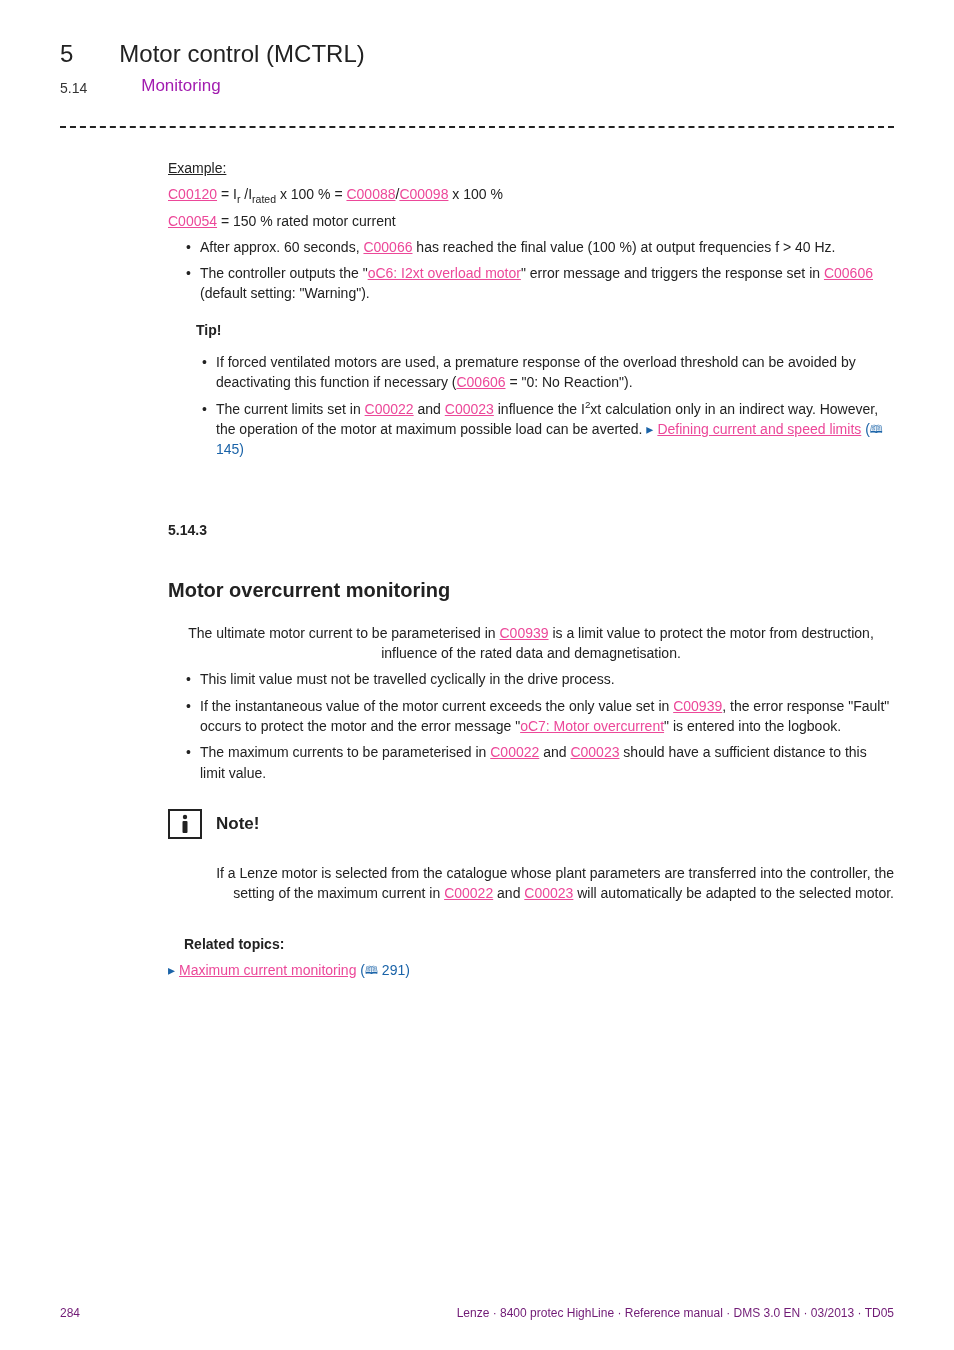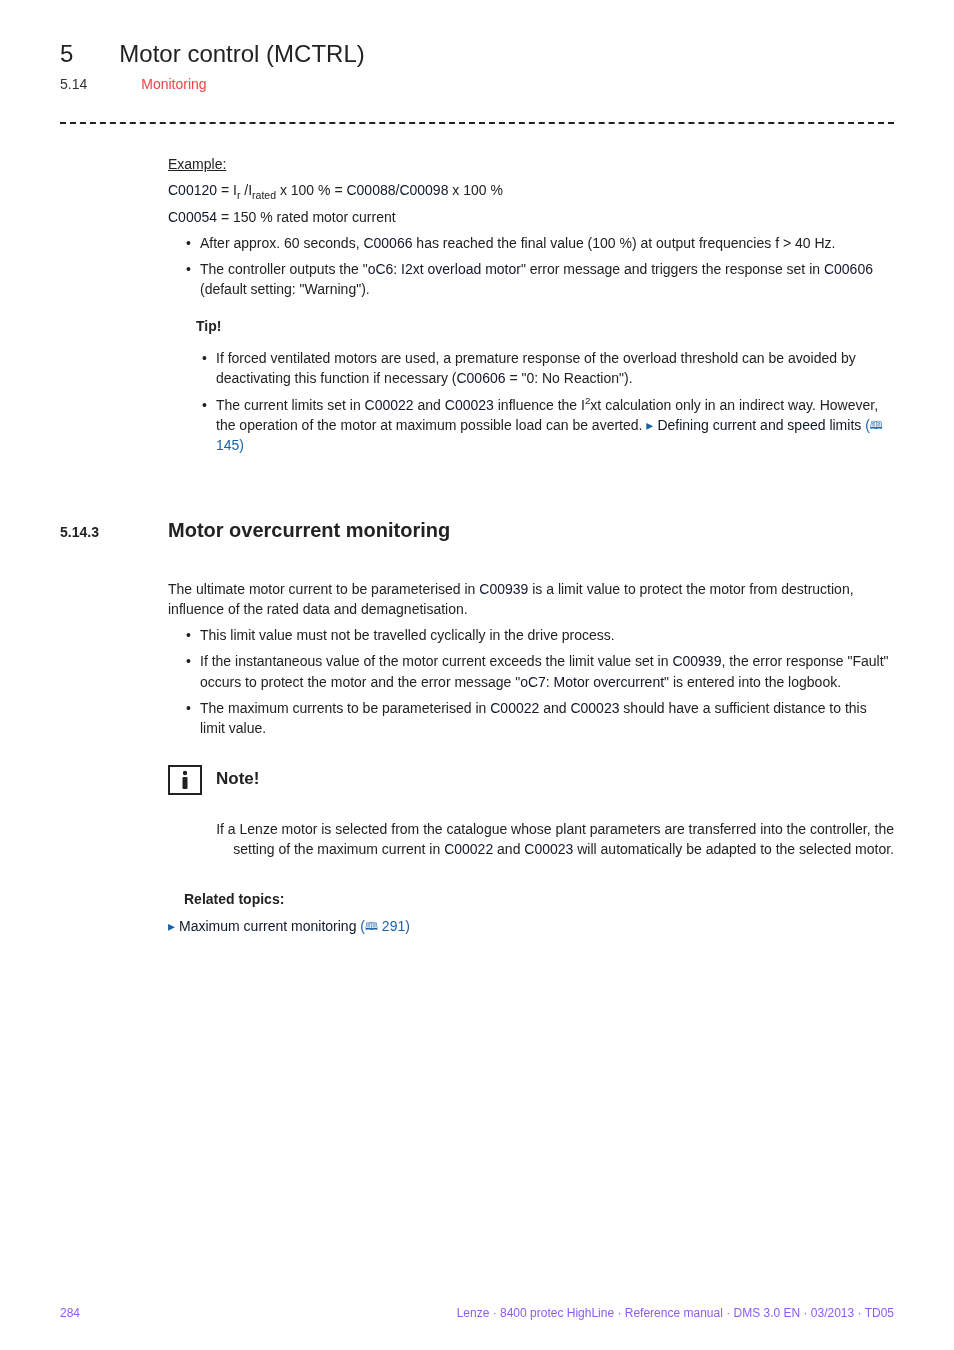--- a/index.html
+++ b/index.html
@@ -11,66 +11,66 @@
       width: 954px;
       height: 1350px;
       position: relative;
     }
 
     .chapter-line { display: flex; align-items: baseline; gap: 46px; }
     .chapter-num { font-size: 24px; font-weight: 400; }
     .chapter-title { font-size: 24px; font-weight: 400; }
     .section-line { display: flex; align-items: flex-end; gap: 20px; margin-top: 8px; }
     .section-num { font-size: 14px; color: #333; width: auto; }
-    .section-title { font-size: 14px; color: #ef4444; margin-left: 34px; }
+    .section-title { font-size: 17px; color: #a21caf; margin-left: 34px; }
 
     .dash-rule {
       margin-top: 30px;
       border: none;
       border-top: 2px dashed #222;
       height: 0;
     }
 
     .content { margin-left: 108px; margin-top: 30px; font-size: 14px; line-height: 1.45; color: #222; }
 
     .underline { text-decoration: underline; }
-    .link { color: #0f172a; }
+    .link { color: #ec4899; text-decoration: underline; }
     .link-nou { color: #1a63a8; text-decoration: none; }
 
     .para { margin-top: 6px; }
 
     ul.bullets { list-style: none; margin-top: 6px; padding-left: 18px; }
     ul.bullets > li { position: relative; padding-left: 14px; margin-top: 6px; }
     ul.bullets > li::before { content: "•"; position: absolute; left: 0; top: 0; }
 
     ul.subbullets { list-style: none; margin-top: 12px; padding-left: 6px; }
     ul.subbullets > li { position: relative; padding-left: 14px; margin-top: 6px; }
     ul.subbullets > li::before { content: "•"; position: absolute; left: 0; top: 0; }
 
     .tip-block { display: flex; gap: 10px; margin-top: 16px; padding-left: 18px; }
     .tip-label { font-weight: 700; }
     .tip-body { flex: 1; }
 
-    .subsection { display: flex; gap: 36px; margin-top: 60px; align-items: baseline; }
+    .subsection { display: flex; gap: 36px; margin-top: 60px; align-items: baseline; flex-direction: column; }
     .subsection-num { font-weight: 700; font-size: 14px; margin-left: -108px; width: 72px; }
     .subsection-title { font-weight: 700; font-size: 20px; }
 
     .note-block { margin-top: 26px; text-align: right; }
     .note-header { display: flex; align-items: center; gap: 14px; }
     .note-icon { width: 34px; height: 30px; border: 2.5px solid #222; display: flex; align-items: center; justify-content: center; }
     .note-icon svg { width: 16px; height: 20px; }
     .note-label { font-weight: 700; font-size: 17px; }
     .note-body { margin-top: 24px; margin-left: 48px; }
 
     .related-title { font-weight: 700; margin-top: 30px; padding-left: 16px; }
     .related-item { margin-top: 6px; }
     .arrow { color: #1a63a8; margin-right: 4px; }
     .pill { font-size: 11px; vertical-align: 1px; }
 
-    .footer { position: absolute; bottom: 30px; left: 60px; right: 60px; display: flex; justify-content: space-between; font-size: 12px; color: #8b5cf6; }
+    .footer { position: absolute; bottom: 30px; left: 60px; right: 60px; display: flex; justify-content: space-between; font-size: 12px; color: #701a75; }
     .sup2 { vertical-align: super; font-size: 0.7em; line-height: 0; }
     .sub { vertical-align: sub; font-size: 0.75em; line-height: 0; }
   </style>
 </head>
 <body>
 
 <div class="page">
   <div class="chapter-line">
     <span class="chapter-num">5</span>
     <span class="chapter-title">Motor control (MCTRL)</span>
@@ -128,28 +128,28 @@
           </li>
         </ul>
       </div>
     </div>
 
     <div class="subsection">
       <div class="subsection-num">5.14.3</div>
       <div class="subsection-title">Motor overcurrent monitoring</div>
     </div>
 
-    <div class="para" style="margin-top:34px;">
+    <div class="para" style="margin-top:18px;text-align:center;">
       <span>The ultimate motor current to be parameterised in </span><a class="link">C00939</a><span> is a limit value to protect the motor from destruction, influence of the rated data and demagnetisation.</span>
     </div>
 
     <ul class="bullets">
       <li>This limit value must not be travelled cyclically in the drive process.</li>
       <li>
-        <span>If the instantaneous value of the motor current exceeds the limit value set in </span><a class="link">C00939</a><span>, the error response "Fault" occurs to protect the motor and the error message "</span><a class="link">oC7: Motor overcurrent</a><span>" is entered into the logbook.</span>
+        <span>If the instantaneous value of the motor current exceeds the only value set in </span><a class="link">C00939</a><span>, the error response "Fault" occurs to protect the motor and the error message "</span><a class="link">oC7: Motor overcurrent</a><span>" is entered into the logbook.</span>
       </li>
       <li>
         <span>The maximum currents to be parameterised in </span><a class="link">C00022</a><span> and </span><a class="link">C00023</a><span> should have a sufficient distance to this limit value.</span>
       </li>
     </ul>
 
     <div class="note-block">
       <div class="note-header">
         <div class="note-icon">
           <svg viewBox="0 0 16 20">

